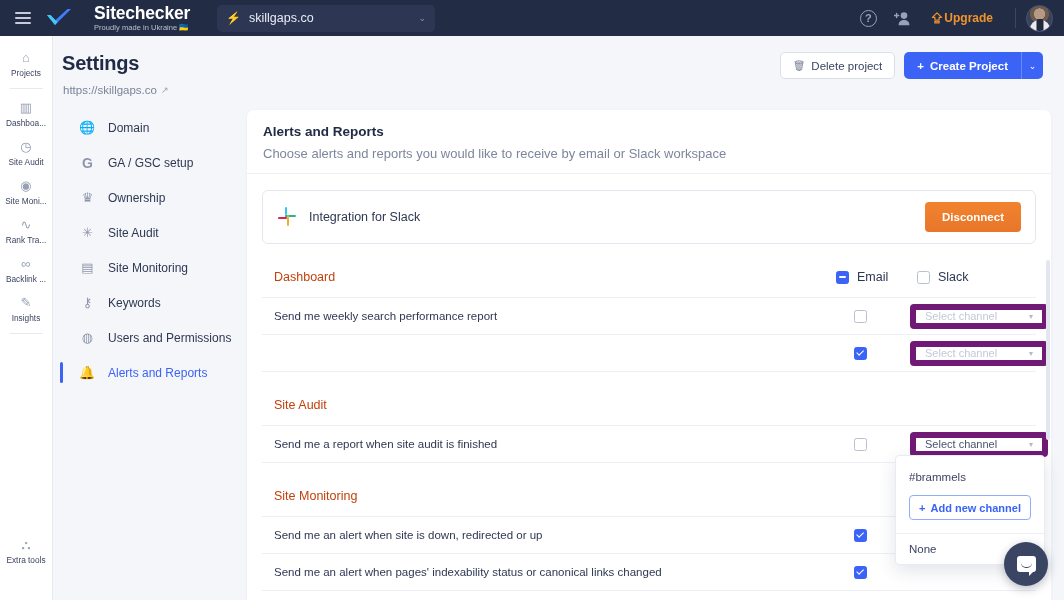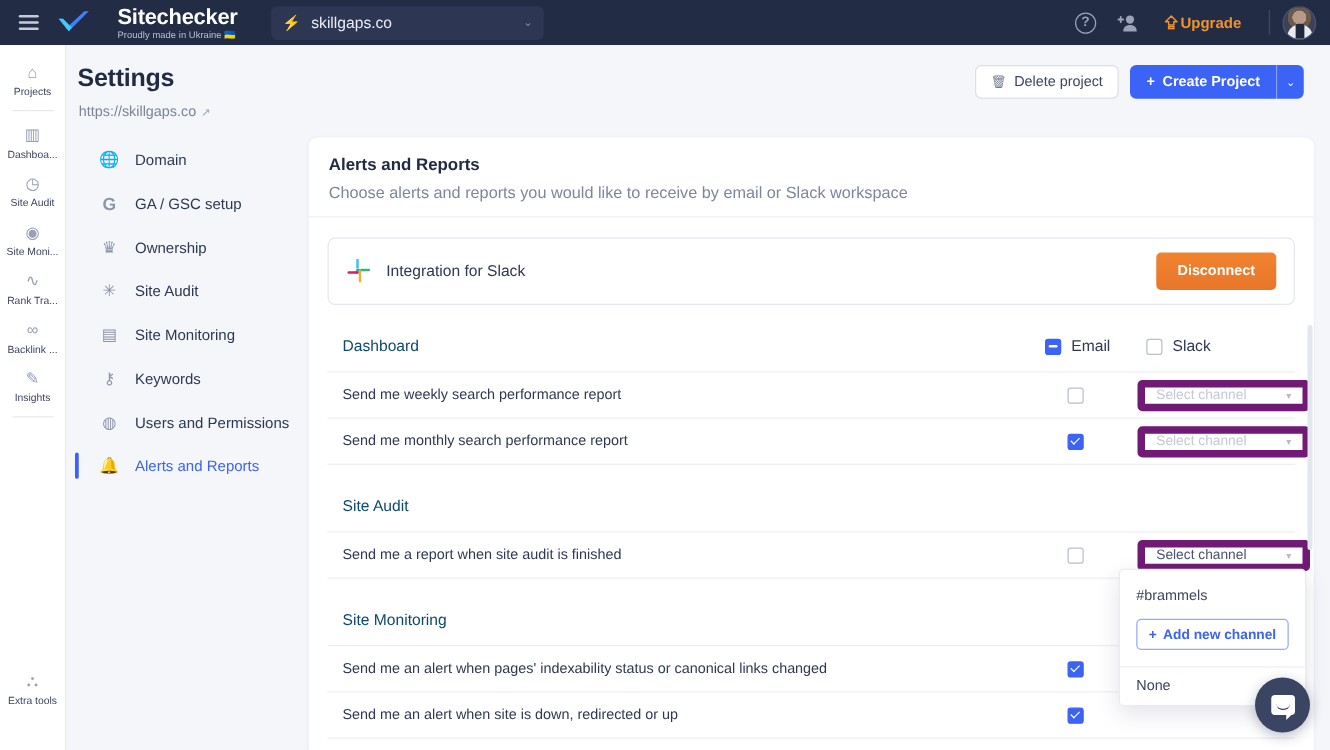--- a/index.html
+++ b/index.html
@@ -161,21 +161,21 @@
     background: linear-gradient(180deg,#f1832f,#e8762a); color: #fff;
     font-size: 11.5px; font-weight: bold; display: flex; align-items: center;
     cursor: pointer;
   }
 
   
   .sec { margin-top: 22px; }
   .sec-head {
     display: flex; align-items: center; height: 22px; padding: 0 2px 0 12px;
   }
-  .sec-name { font-size: 12.5px; color: #0c4a6e; }
+  .sec-name { font-size: 12.5px; color: #c2410c; }
   .col-email {
     position: absolute; left: 574px; display: flex; align-items: center; gap: 8px;
   }
   .col-slack {
     position: absolute; left: 655px; display: flex; align-items: center; gap: 8px;
   }
   .col-lbl { font-size: 12.5px; color: #2f3852; }
 
   .sec-rows { margin-top: 9px; border-top: 1px solid #edeff4; }
   .row {
@@ -440,21 +440,20 @@
       <div class="sec-rows">
         <div class="row">
           <span class="row-lbl">Send me weekly search performance report</span>
           <div class="cb row-cb"></div>
           <div class="row-sel">
             <span class="ph">Select channel</span>
             <span class="dc">▾</span>
           </div>
         </div>
         <div class="row">
-          <span class="row-lbl">Send me monthly search performance report</span>
           <div class="cb checked row-cb"></div>
           <div class="row-sel">
             <span class="ph">Select channel</span>
             <span class="dc">▾</span>
           </div>
         </div>
       </div>
     </div>
 
     <div class="sec">
@@ -472,25 +471,25 @@
         </div>
       </div>
     </div>
 
     <div class="sec">
       <div class="sec-head" style="position:relative;">
         <span class="sec-name">Site Monitoring</span>
       </div>
       <div class="sec-rows">
         <div class="row">
+          <span class="row-lbl">Send me an alert when site is down, redirected or up</span>
+          <div class="cb checked row-cb"></div>
+        </div>
+        <div class="row">
           <span class="row-lbl">Send me an alert when pages' indexability status or canonical links changed</span>
-          <div class="cb checked row-cb"></div>
-        </div>
-        <div class="row">
-          <span class="row-lbl">Send me an alert when site is down, redirected or up</span>
           <div class="cb checked row-cb"></div>
         </div>
       </div>
     </div>
 
   </div>
   <div class="scroll-hint"></div>
 </div>
 
 <div class="dropdown">

